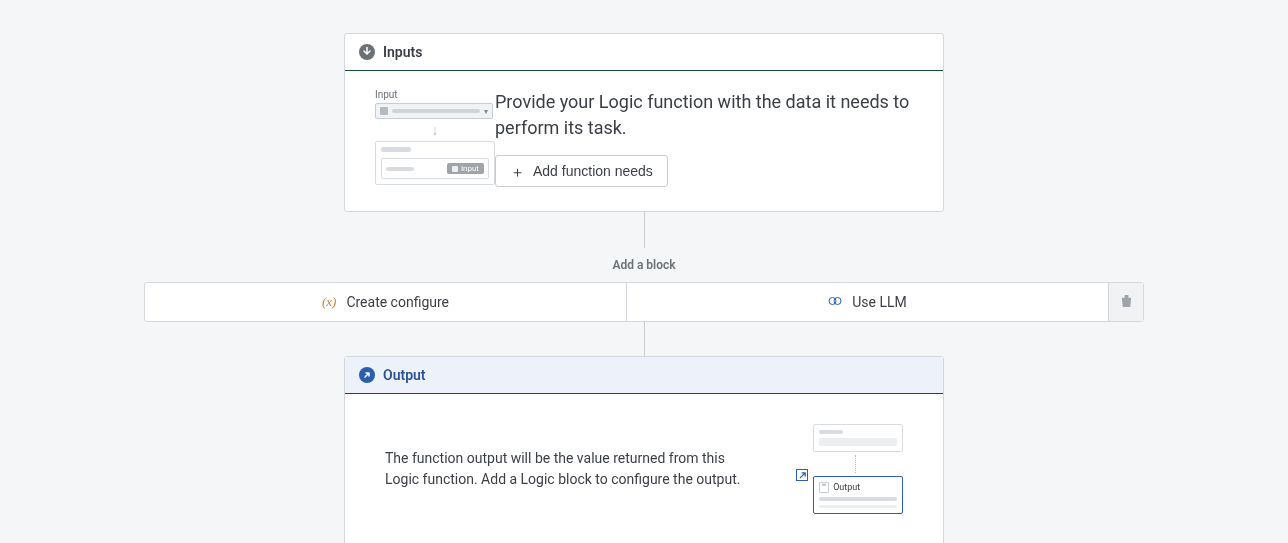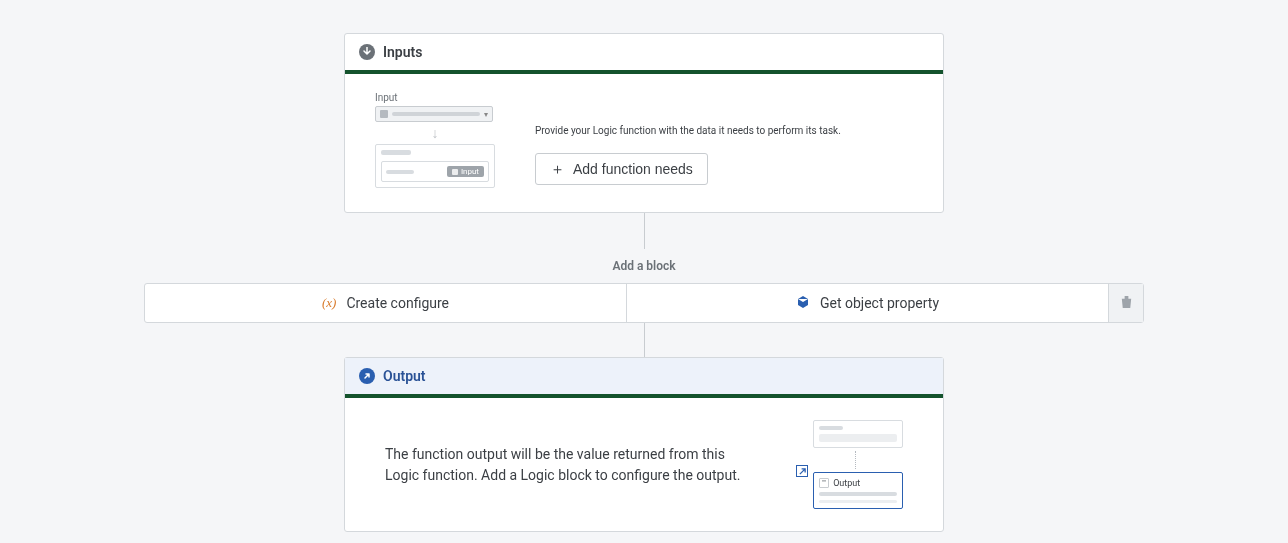--- a/index.html
+++ b/index.html
@@ -24,21 +24,21 @@
       width: 600px;
       background: #fff;
       border: 1px solid #d4d8dc;
       border-radius: 3px;
     }
     .card-header {
       display: flex;
       align-items: center;
       gap: 8px;
       padding: 10px 14px;
-      border-bottom: 4px solid #14532d;
+      border-bottom: 1px solid #14532d;
       font-size: 14px;
       font-weight: 600;
       color: #3b3f44;
     }
     .card-header.output-header {
       background: #edf2fa;
       color: #2a5296;
     }
     .header-icon {
       width: 16px;
@@ -63,27 +63,26 @@
     .output-icon svg {
       width: 10px;
       height: 10px;
       fill: #fff;
     }
     .card-body {
       display: flex;
       padding: 18px 30px 24px 30px;
     }
     .inputs-body {
-      gap: 40px;
       align-items: flex-start;
     }
     .output-body {
       justify-content: space-between;
       align-items: center;
-      padding: 22px 40px;
+      padding: 30px 40px;
     }
     .illustration {
       flex-shrink: 0;
     }
     .inputs-illustration {
       width: 120px;
     }
     .inputs-ill-label {
       font-size: 10px;
       color: #6b7177;
@@ -165,25 +164,24 @@
       width: 6px;
       height: 6px;
       background: #fff;
       border-radius: 1px;
       opacity: 0.8;
     }
     .inputs-text {
       flex: 1;
     }
     .desc-text {
-      font-size: 10px;
+      font-size: 18px;
       color: #3b3f44;
       line-height: 1.45;
       margin-bottom: 14px;
-      margin-top: 32px;
     }
     .btn {
       display: inline-flex;
       align-items: center;
       gap: 8px;
       background: #fff;
       border: 1px solid #c8ccd0;
       border-radius: 3px;
       padding: 7px 14px;
       font-size: 14px;
@@ -400,26 +398,27 @@
 
   <div class="connector"></div>
   <div class="add-block-label">Add a block</div>
 
   <div class="block-options">
     <div class="block-option">
       <span class="var-icon">(x)</span>
       <span>Create configure</span>
     </div>
     <div class="block-option">
-      <span class="cube-icon">
+      <span class="llm-icon">
         <svg viewBox="0 0 14 14">
-            <path d="M7 1 L12 4 L12 10 L7 13 L2 10 L2 4 Z M7 1 L7 7 M2 4 L7 7 L12 4 M7 7 L7 13"></path>
+            <circle cx="4.5" cy="7" r="3.5"></circle>
+            <circle cx="9.5" cy="7" r="3.5"></circle>
           </svg>
       </span>
-      <span>Get object property</span>
+      <span>Use LLM</span>
     </div>
     <div class="block-option trash-option">
       <span class="trash-icon">
         <svg viewBox="0 0 16 16">
             <path d="M3 5 L13 5 L12 15 L4 15 Z M2 5 L14 5 M6 2 L10 2 L10 5 L6 5 Z M6.5 7 L6.5 13 M9.5 7 L9.5 13"></path>
           </svg>
       </span>
     </div>
   </div>
 

